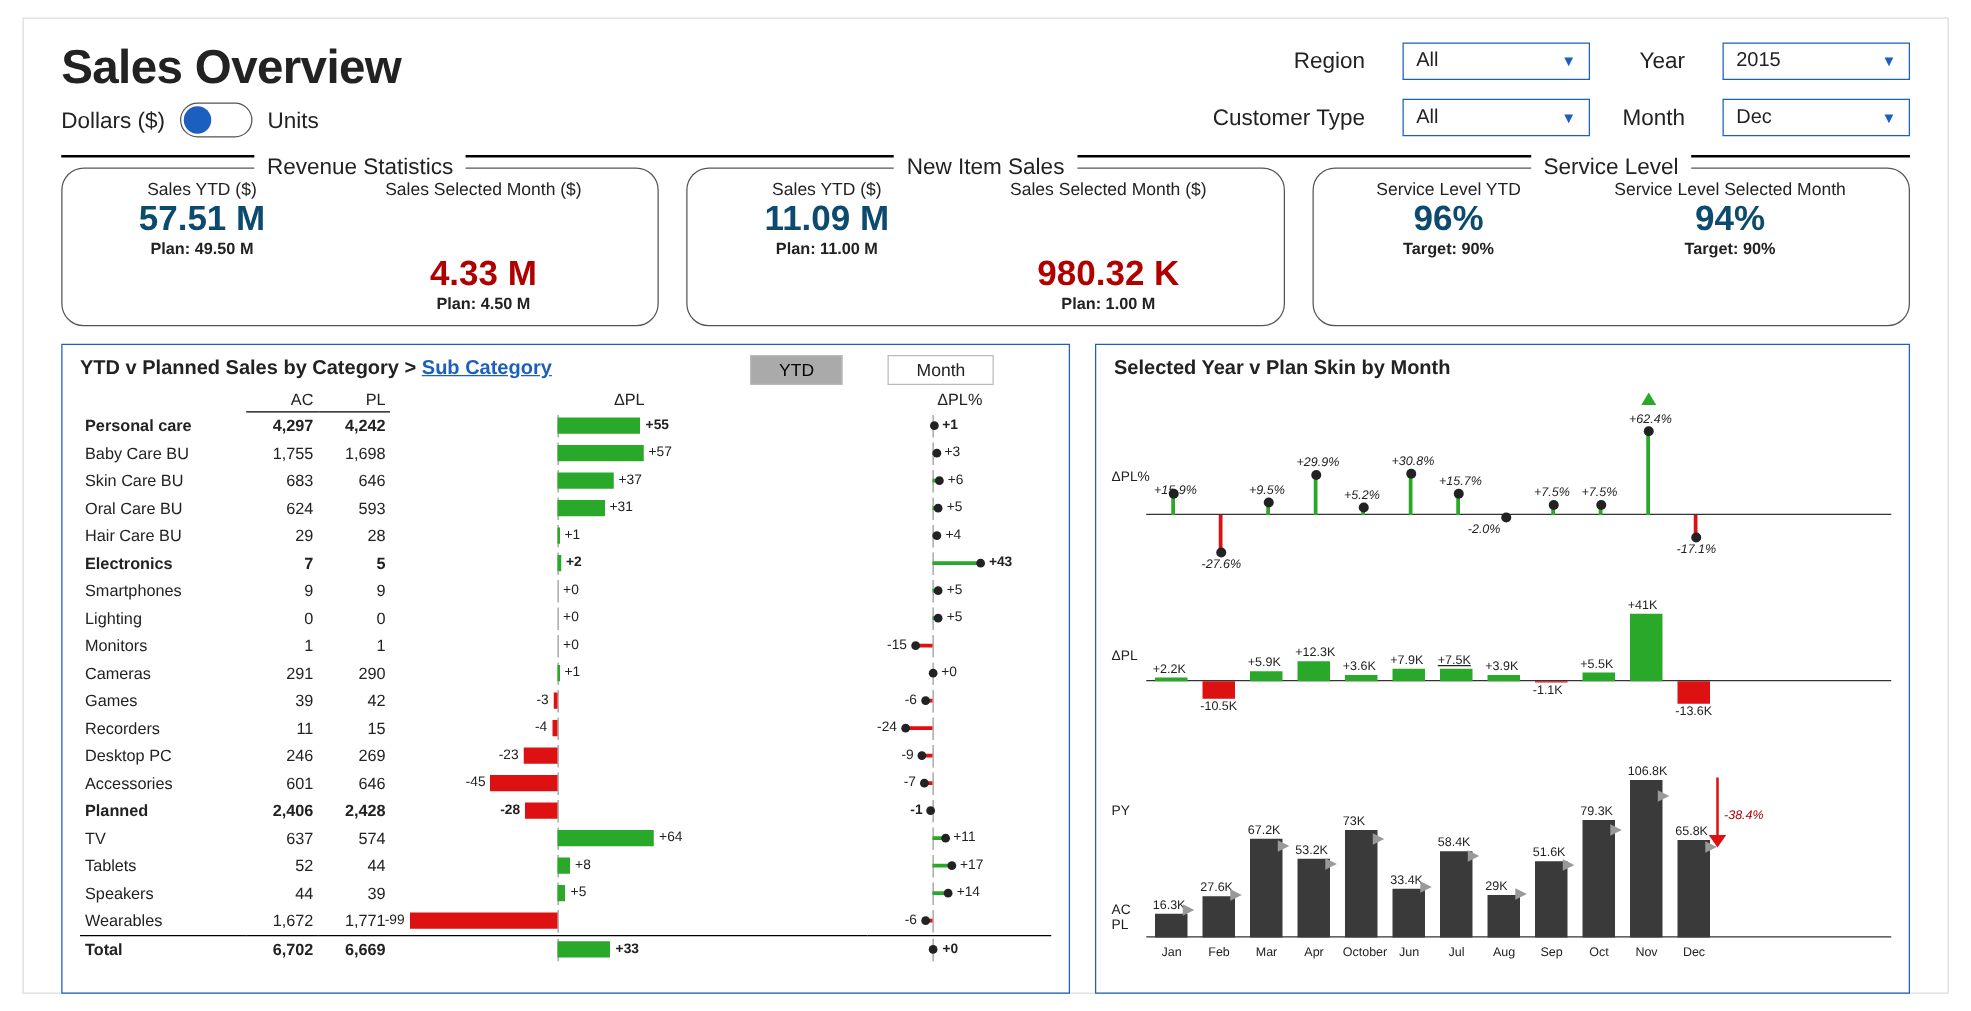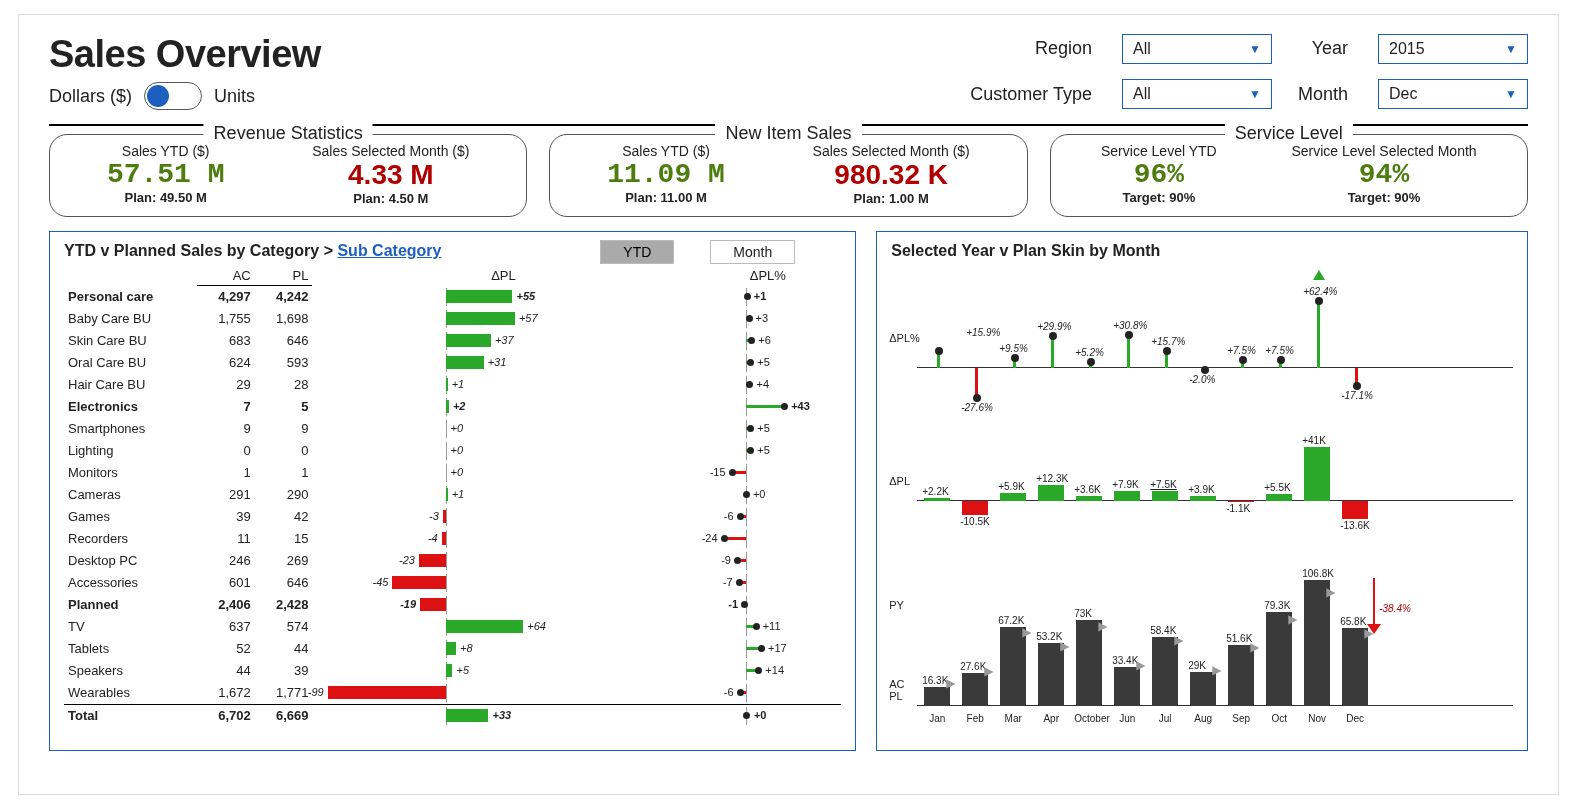--- a/index.html
+++ b/index.html
@@ -18,41 +18,41 @@
   .sel .chev { color:#1c5fbf; font-size:12px; }
   hr.div { border:none; border-top:2px solid #000; margin:14px 0 8px 0; }
   
   .kpis { display:flex; gap:22px; }
   .card { border:1.5px solid #555; border-radius:18px; padding:8px 18px 10px 18px; position:relative; flex:1; }
   .card .legend { position:absolute; top:-12px; left:50%; transform:translateX(-50%); background:#fff; padding:0 10px; font-size:18px; white-space:nowrap; }
   .card .pair { display:flex; justify-content:space-around; gap:10px; }
   .kcol { text-align:center; }
   .ksm { font-size:14px; }
   .kbig { font-size:28px; font-weight:700; }
-  .kgreen { color:#4d7c0f;font-family:Liberation Mono, monospace; }
-  .kred { color:#b00000; }
+  .kgreen { color:#0c4a6e; }
+  .kred { color:#b00000;margin-top:44px; }
   .kplan { font-size:13px; font-weight:600; }
   
   .main { display:flex; gap:20px; margin-top:14px; }
   .panel { border:1.5px solid #1c5fbf; padding:10px 14px 8px 14px; }
   .panelL { flex:1.25; }
   .panelR { flex:1; }
   .pTitle { font-size:16px; font-weight:700; }
   .pTitle a { color:#1c5fbf; text-decoration:underline; }
   .tabbtns { position:absolute; display:flex; gap:6px; }
   .tabbtn { border:1px solid #bbb; font-size:14px; padding:3px 22px; background:#fff; }
   .tabbtn.active { background:#aaa; color:#000; }
   
   table.cat { width:100%; border-collapse:collapse; font-size:13px; margin-top:6px; }
   table.cat th { font-weight:400; text-align:right; padding:2px 4px; border-bottom:1px solid #000; }
   table.cat th.l { text-align:left; }
   table.cat td { padding:2px 4px; }
   .r { text-align:right; }
   .b { font-weight:700; }
-  .dplcell { width:260px; position:relative; height:18px;font-style:italic; }
+  .dplcell { width:260px; position:relative; height:18px; }
   .dplcell .axis { position:absolute; left:50%; top:0; bottom:0; width:1px; background:#999; }
   .dplbar { position:absolute; height:13px; top:2px; }
   .dplbar.pos { background:#2aa82a; left:50%; }
   .dplbar.neg { background:#d11; right:50%; }
   .dpllab { font-size:11px; position:absolute; top:2px; }
   .pctcell { width:95px; position:relative; height:18px; }
   .pctcell .axis { position:absolute; left:50%; top:0; bottom:0; width:1px; background:#999; }
   .dot { position:absolute; width:7px; height:7px; border-radius:50%; background:#222; top:5px; }
   .stem { position:absolute; height:3px; top:7px; }
   .stem.pos { background:#2aa82a; left:50%; }
@@ -474,21 +474,21 @@
               </td>
             </tr>
             <tr class="b">
               <td>Planned</td>
               <td class="r">2,406</td>
               <td class="r">2,428</td>
               <td>
                 <div class="dplcell">
                   <div class="axis"></div>
                   <div class="dplbar neg" style="width:26.4px;"></div>
-                  <div class="dpllab" style="right:calc(50% + 30.4px);">-19</div>
+                  <div class="dpllab" style="right:calc(50% + 30.4px);">-28</div>
                 </div>
               </td>
               <td>
                 <div class="pctcell">
                   <div class="axis"></div>
                   <div class="stem neg" style="width:0.888888888888889px;"></div>
                   <div class="dot" style="right:calc(50% + -2.111111111111111px);"></div>
                   <span class="pctlab" style="right:calc(50% + 7.888888888888889px);">-1</span>
                 </div>
               </td>
@@ -600,21 +600,21 @@
 
     <div class="panel panelR">
       <div class="rTitle">Selected Year v Plan Skin by Month</div>
 
       <div class="mini" id="mini1">
         <div class="meas">ΔPL%</div>
         <div class="mAxis"></div>
       <div class="lol pos" style="left: 20px; bottom: 40px; height: 17.1231px;">
             <div class="ldot"></div>
           </div>
-          <div class="llab" style="left: 6px; bottom: 70px; margin-left: 43px;">+15.9%</div>
+          <div class="llab" style="left: 6px; bottom: 54px;">+15.9%</div>
           <div class="lol neg" style="left: 58px; top: 100px; height: 29.7231px;">
             <div class="ldot"></div>
           </div>
           <div class="llab" style="left: 44px; top: 133.723px;">-27.6%</div>
           <div class="lol pos" style="left: 96px; bottom: 40px; height: 10.2308px;">
             <div class="ldot"></div>
           </div>
           <div class="llab" style="left: 82px; bottom: 54.2308px;">+9.5%</div>
           <div class="lol pos" style="left: 134px; bottom: 40px; height: 32.2px;">
             <div class="ldot"></div>
@@ -628,21 +628,21 @@
             <div class="ldot"></div>
           </div>
           <div class="llab" style="left: 196px; bottom: 77.1692px;">+30.8%</div>
           <div class="lol pos" style="left: 248px; bottom: 40px; height: 16.9077px;">
             <div class="ldot"></div>
           </div>
           <div class="llab" style="left: 234px; bottom: 60.9077px;">+15.7%</div>
           <div class="lol neg" style="left: 286px; top: 100px; height: 2.15385px;">
             <div class="ldot"></div>
           </div>
-          <div class="llab" style="left: 272px; top: 106.154px; text-align: center;">-2.0%</div>
+          <div class="llab" style="left: 257px; top: 106.154px; text-align: center;">-2.0%</div>
           <div class="lol pos" style="left: 324px; bottom: 40px; height: 8.07692px;">
             <div class="ldot"></div>
           </div>
           <div class="llab" style="left: 310px; bottom: 52.0769px;">+7.5%</div>
           <div class="lol pos" style="left: 362px; bottom: 40px; height: 8.07692px;">
             <div class="ldot"></div>
           </div>
           <div class="llab" style="left: 348px; bottom: 52.0769px;">+7.5%</div>
           <div class="lol pos" style="left: 400px; bottom: 40px; height: 67.2px;">
             <div class="ldot"></div>

